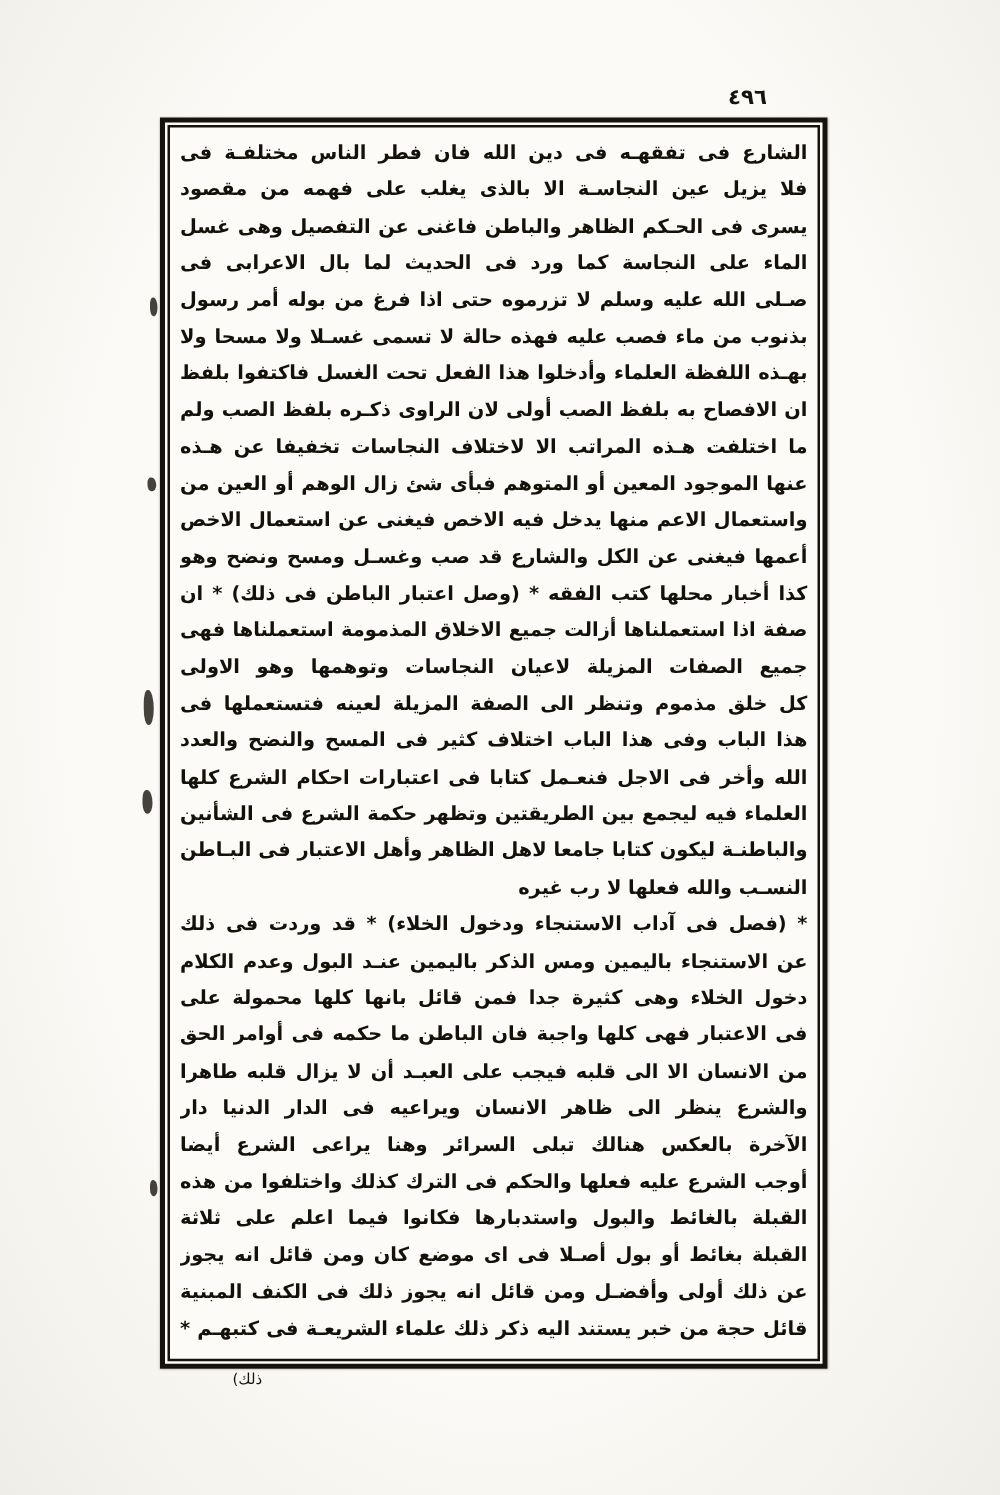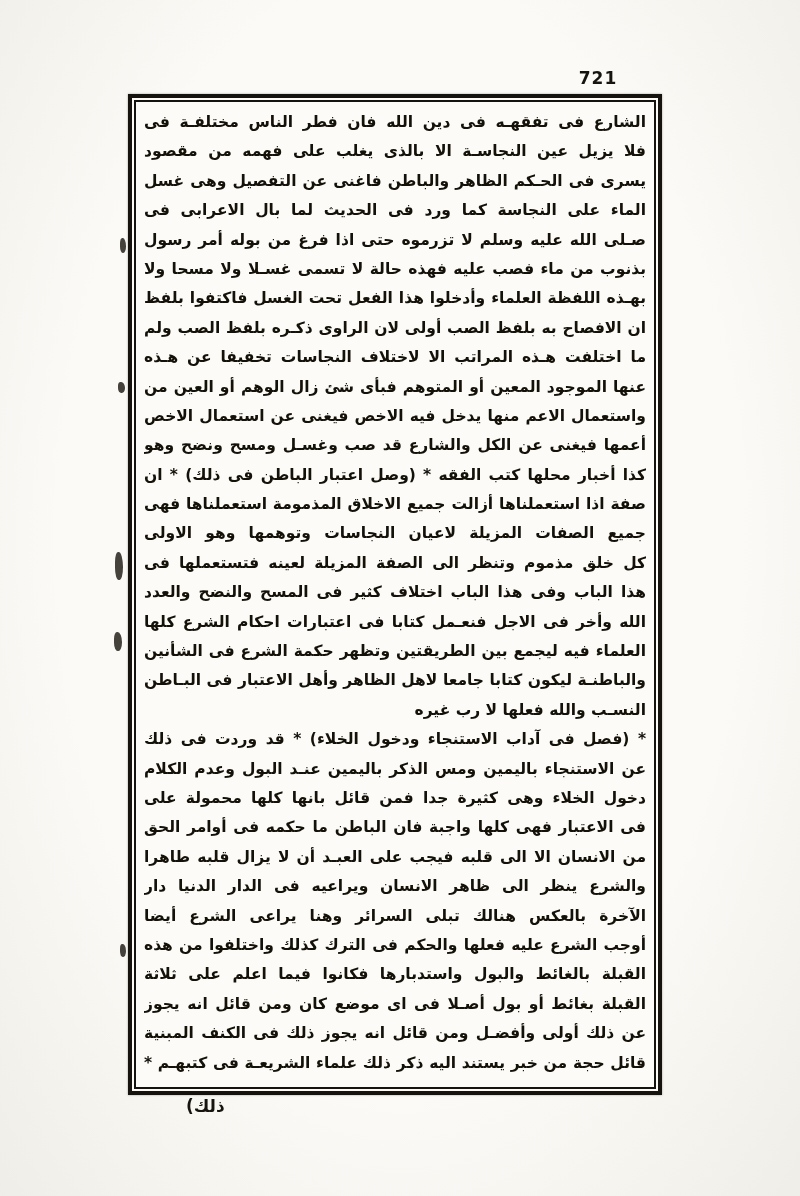--- a/index.html
+++ b/index.html
@@ -67,43 +67,43 @@
   }
   .line.no-justify {
     text-align: right;
     text-align-last: right;
   }
   .catchword {
     position: absolute;
     top: 1096px;
     left: 186px;
     direction: rtl;
-    font-size: 17px;
-    font-weight: bold;
+    font-size: 12px;
+    font-weight: normal;
     color: #17140f;
   }
   
   .artifact {
     position: absolute;
     background: #24201a;
     border-radius: 40% 60% 50% 50%;
     opacity: 0.85;
   }
   .a1 { top: 238px; left: 120px; width: 6px;  height: 15px; }
   .a2 { top: 382px; left: 118px; width: 7px;  height: 11px; }
   .a3 { top: 552px; left: 115px; width: 8px;  height: 28px; }
   .a4 { top: 632px; left: 114px; width: 8px;  height: 19px; }
   .a5 { top: 944px; left: 120px; width: 6px;  height: 13px; }
 </style>
 </head>
 <body>
 
 <div class="scan-page">
 
-  <div class="page-number">721</div>
+  <div class="page-number">٤٩٦</div>
 
   <div class="frame-outer">
     <div class="frame-inner">
       <div class="text-block">
           <div class="line">الشارع فى تفقهـه فى دين الله فان فطر الناس مختلفـة فى الفهـم عن الله وهو محـل الاجتهاد</div>
           <div class="line">فلا يزيل عين النجاسـة الا بالذى يغلب على فهمه من مقصود الشارع ما هو وهو الاولى وهـذا</div>
           <div class="line">يسرى فى الحـكم الظاهر والباطن فاغنى عن التفصيل وهى غسل ومسح ونضح وصب وهو صب</div>
           <div class="line">الماء على النجاسة كما ورد فى الحديث لما بال الاعرابى فى المسجد وصاح به الناس فقال رسول الله</div>
           <div class="line">صـلى الله عليه وسلم لا تزرموه حتى اذا فرغ من بوله أمر رسول الله صلى الله عليه وسـلم أو دعا</div>
           <div class="line">بذنوب من ماء فصب عليه فهذه حالة لا تسمى غسـلا ولا مسحا ولا نضحا فلهذا زدنا الصب ولم يات</div>

